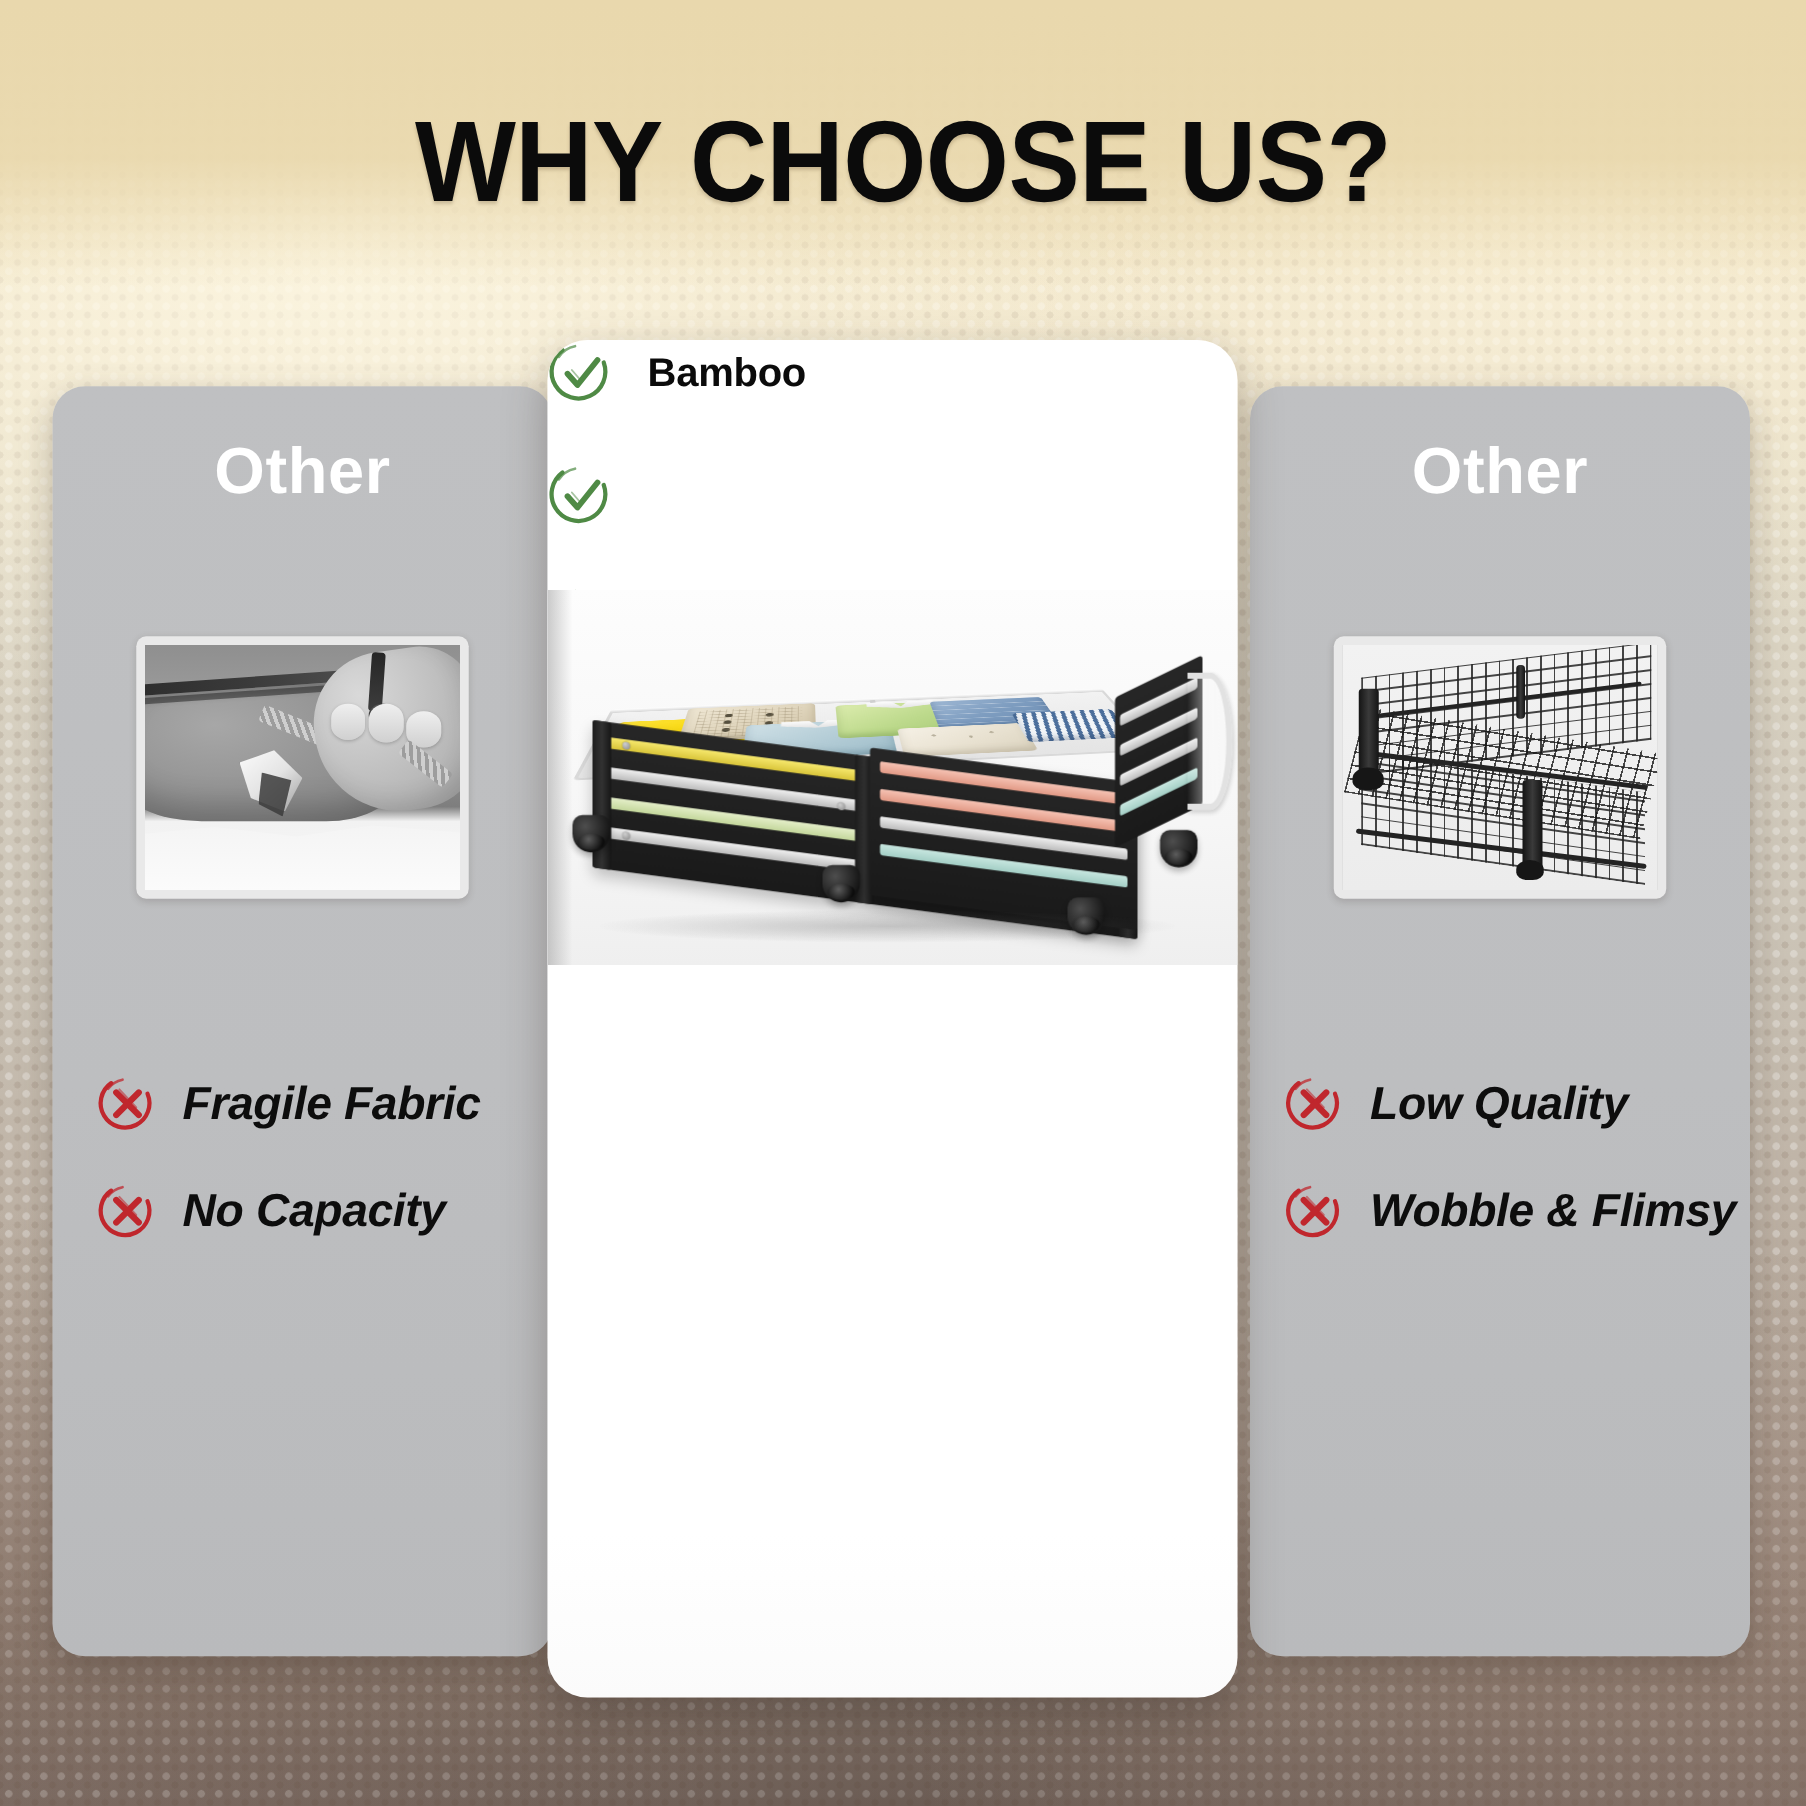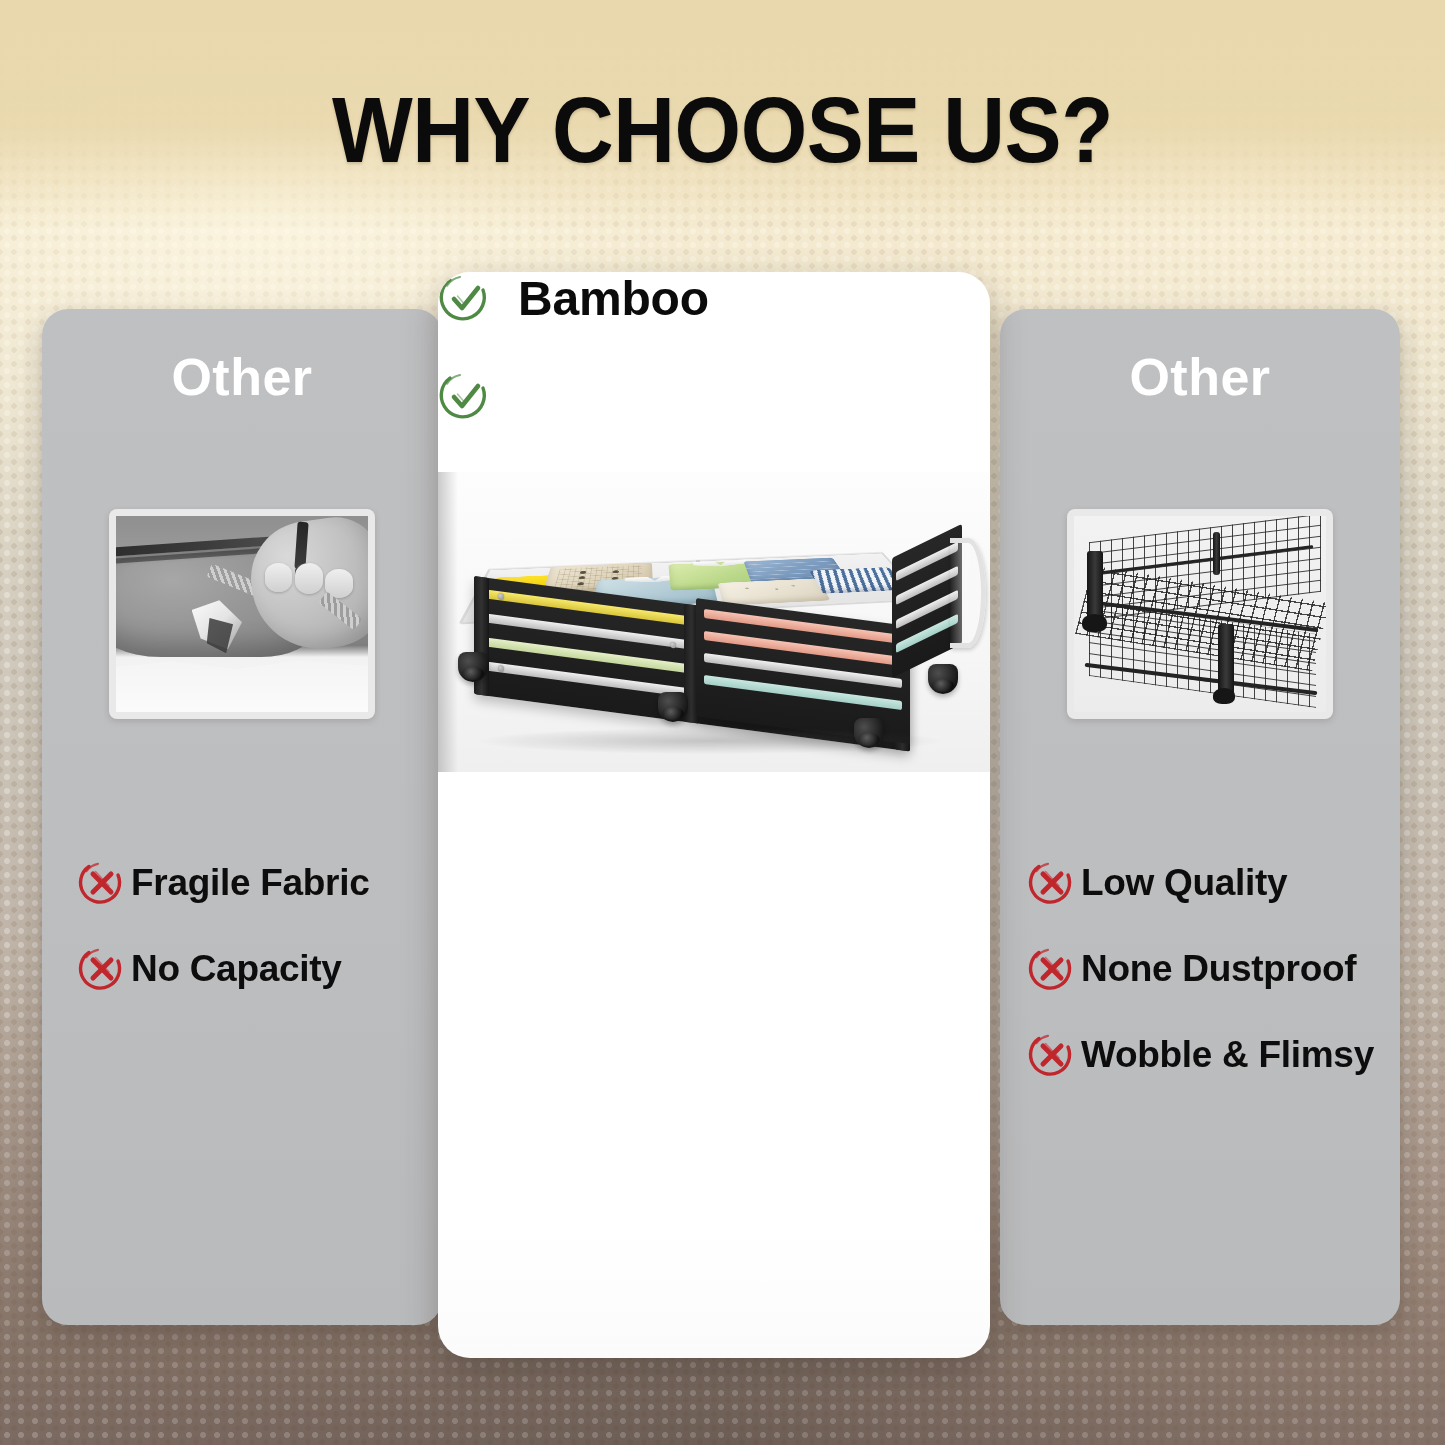--- a/index.html
+++ b/index.html
@@ -493,34 +493,35 @@
 
   #card-feats { left: 48px; top: 620px; width: 470px; }
   .feat {
     display: flex;
     align-items: center;
     gap: 26px;
     margin-bottom: 44px;
   }
   .feat-ico { flex: 0 0 auto; width: 54px; height: 54px; }
   .feat-txt {
-    font-size: 48px;
+    font-size: 32px;
     font-weight: 700;
     color: #0b0b0b;
     line-height: 1.12;
     letter-spacing: -0.2px;
   }
   .feat-txt .l2 { display: block; }
 
   .panel-feats { position: absolute; left: 36px; top: 550px; width: 340px; }
   .pfeat {
     display: flex;
     align-items: center;
-    gap: 5px;
+    gap: 20px;
     margin-bottom: 38px;
+    font-style: italic;
   }
   .pfeat-ico { flex: 0 0 auto; width: 48px; height: 48px; }
   .pfeat-txt {
     font-size: 37px;
     font-weight: 700;
     color: #0d0d0d;
     letter-spacing: -0.3px;
     white-space: nowrap;
   }
   #panel-right .panel-feats { left: 28px; }
@@ -621,32 +622,20 @@
             <path d="M11 7.5 A19.5 19.5 0 1 0 40 16" fill="none" stroke="#c0272d" stroke-width="3.4" stroke-linecap="round"></path>
             <path d="M8.5 12 A19 19 0 0 1 20 4.8" fill="none" stroke="#c0272d" stroke-width="2.2" stroke-linecap="round" opacity=".75"></path>
             <path d="M15 15 L33 33" stroke="#c0272d" stroke-width="5" stroke-linecap="round"></path>
             <path d="M33 15 L15 33" stroke="#c0272d" stroke-width="5" stroke-linecap="round"></path>
             <path d="M17.5 12.5 L31 27" stroke="#c0272d" stroke-width="1.6" stroke-linecap="round" opacity=".55"></path>
           </svg>
         </span>
         <span class="pfeat-txt">Low Quality</span>
       </div>
 
-      <div class="pfeat">
-        <span class="pfeat-ico">
-          <svg viewBox="0 0 48 48" width="48" height="48">
-            <path d="M11 7.5 A19.5 19.5 0 1 0 40 16" fill="none" stroke="#c0272d" stroke-width="3.4" stroke-linecap="round"></path>
-            <path d="M8.5 12 A19 19 0 0 1 20 4.8" fill="none" stroke="#c0272d" stroke-width="2.2" stroke-linecap="round" opacity=".75"></path>
-            <path d="M15 15 L33 33" stroke="#c0272d" stroke-width="5" stroke-linecap="round"></path>
-            <path d="M33 15 L15 33" stroke="#c0272d" stroke-width="5" stroke-linecap="round"></path>
-            <path d="M17.5 12.5 L31 27" stroke="#c0272d" stroke-width="1.6" stroke-linecap="round" opacity=".55"></path>
-          </svg>
-        </span>
-        <span class="pfeat-txt">None Dustproof</span>
-      </div>
 
       <div class="pfeat">
         <span class="pfeat-ico">
           <svg viewBox="0 0 48 48" width="48" height="48">
             <path d="M11 7.5 A19.5 19.5 0 1 0 40 16" fill="none" stroke="#c0272d" stroke-width="3.4" stroke-linecap="round"></path>
             <path d="M8.5 12 A19 19 0 0 1 20 4.8" fill="none" stroke="#c0272d" stroke-width="2.2" stroke-linecap="round" opacity=".75"></path>
             <path d="M15 15 L33 33" stroke="#c0272d" stroke-width="5" stroke-linecap="round"></path>
             <path d="M33 15 L15 33" stroke="#c0272d" stroke-width="5" stroke-linecap="round"></path>
             <path d="M17.5 12.5 L31 27" stroke="#c0272d" stroke-width="1.6" stroke-linecap="round" opacity=".55"></path>
           </svg>

